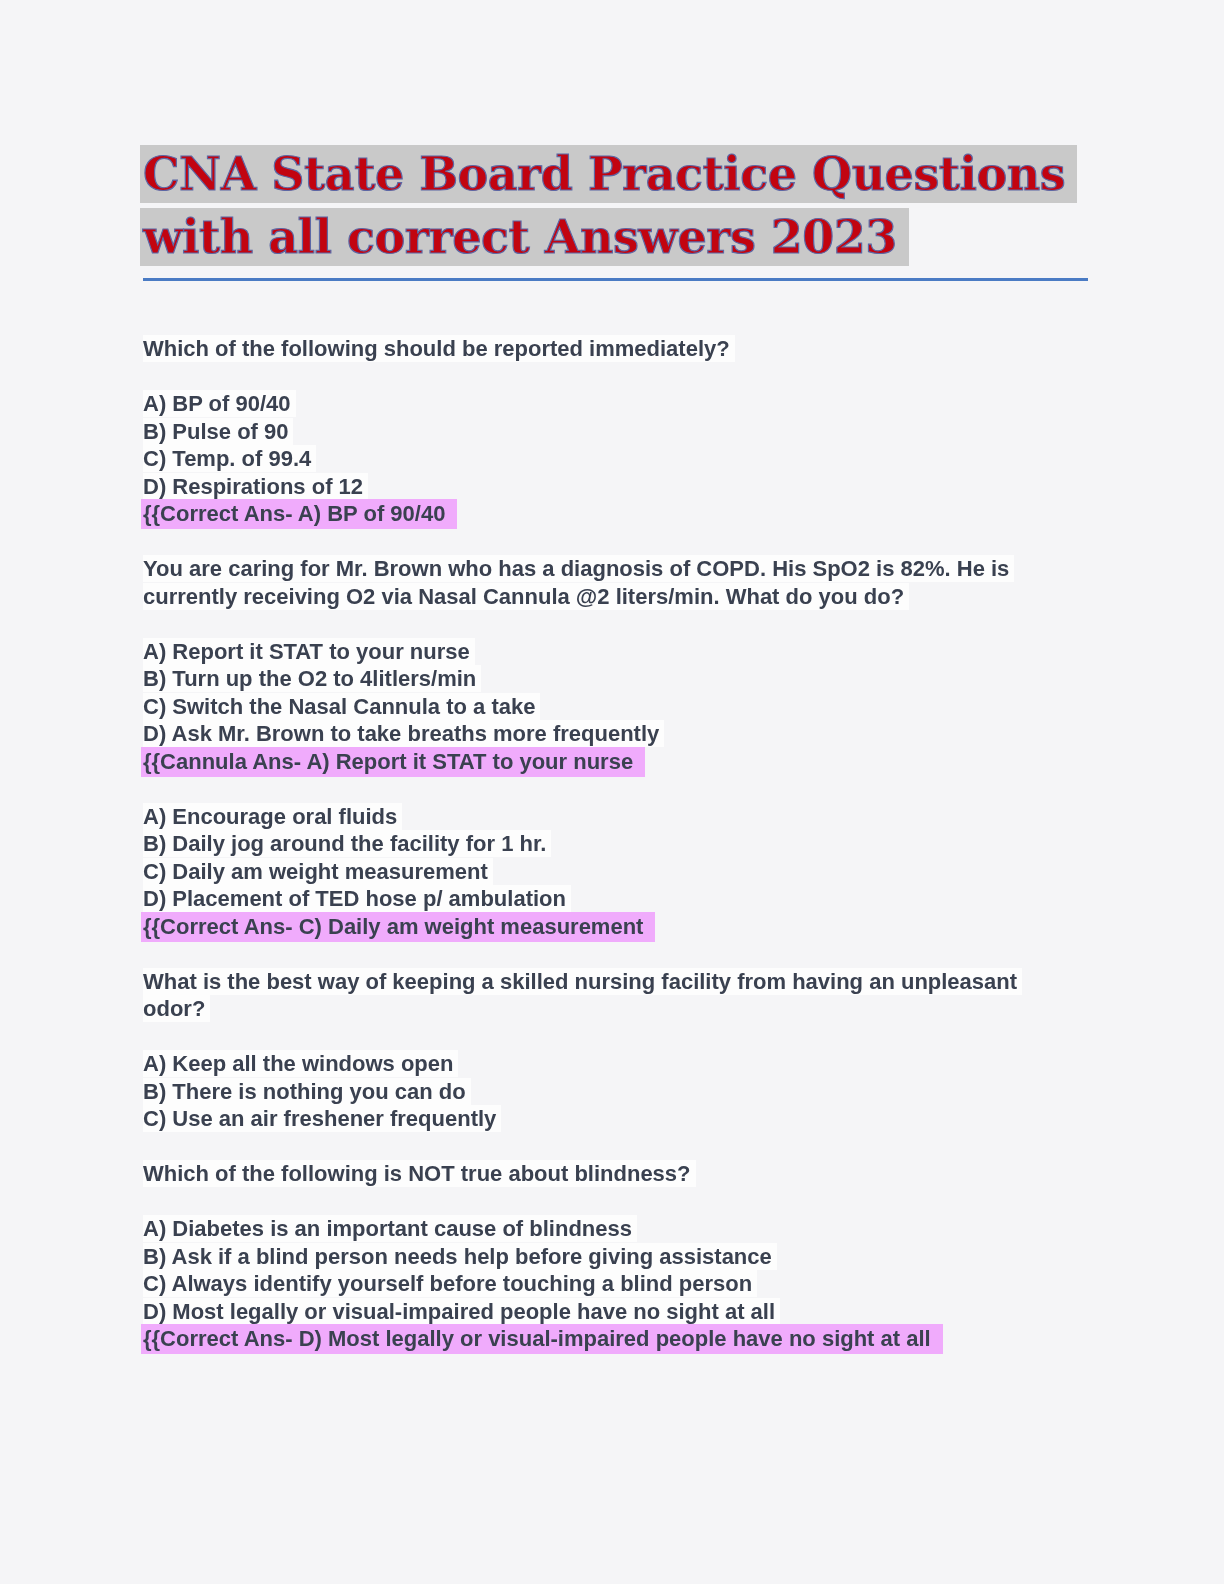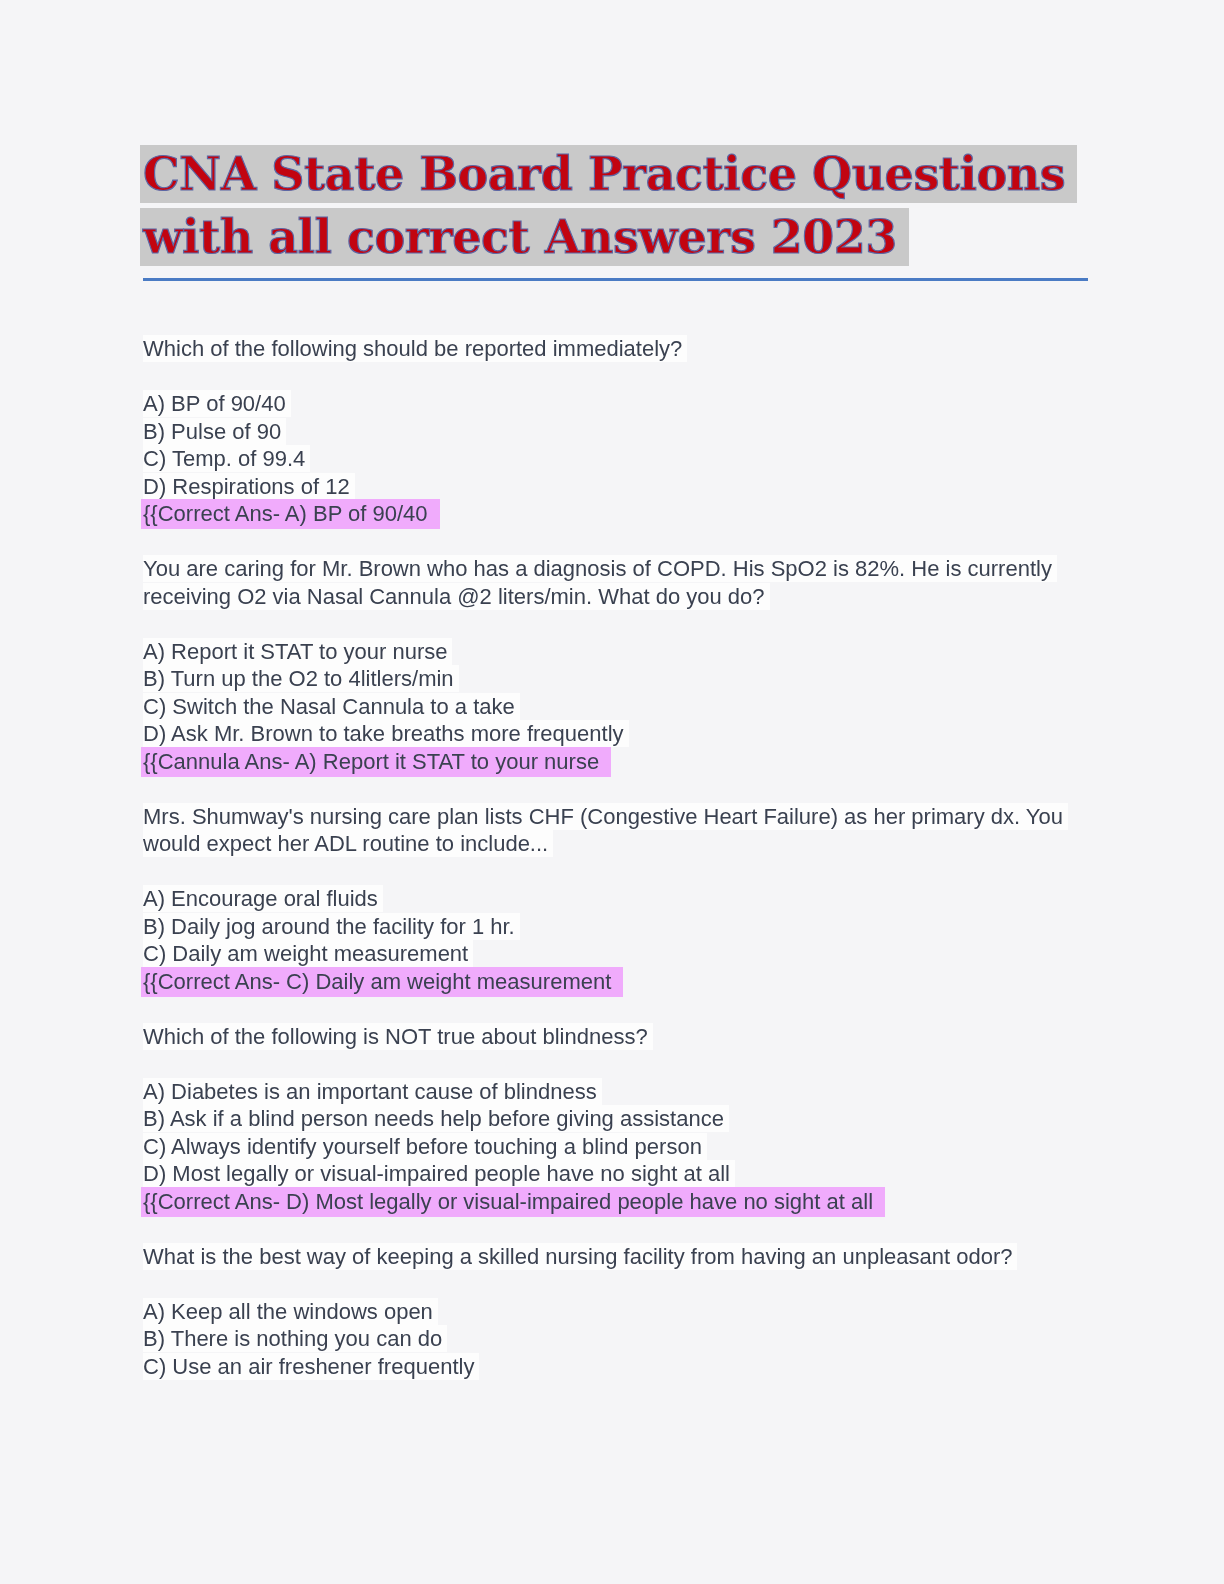--- a/index.html
+++ b/index.html
@@ -52,21 +52,21 @@
     width: 945px;
     font-size: 22px;
     line-height: 27.5px;
     color: #3a4150;
   }
 
   .qa-block { margin-bottom: 27.5px; }
 
   .q-text { margin: 0 0 27.5px 0; }
 
-  .option-line, .q-text, .answer-line { min-height: 27.5px; }
+  .option-line, .q-text, .answer-line { min-height: 27.5px; font-weight: bold; }
 
   .strip {
     background: rgba(255, 255, 255, 0.78);
     padding: 1px 5px 1px 0;
     box-decoration-break: clone;
     -webkit-box-decoration-break: clone;
   }
 
   .hl {
     background: #f0abfc;
@@ -103,38 +103,38 @@
       <section class="qa-block">
         <p class="q-text"><span class="strip">You are caring for Mr. Brown who has a diagnosis of COPD. His SpO2 is 82%. He is currently receiving O2 via Nasal Cannula @2 liters/min. What do you do?</span></p>
         <div class="option-line"><span class="strip">A) Report it STAT to your nurse</span></div>
         <div class="option-line"><span class="strip">B) Turn up the O2 to 4litlers/min</span></div>
         <div class="option-line"><span class="strip">C) Switch the Nasal Cannula to a take</span></div>
         <div class="option-line"><span class="strip">D) Ask Mr. Brown to take breaths more frequently</span></div>
         <div class="answer-line"><span class="hl">{{Cannula Ans- A) Report it STAT to your nurse</span></div>
       </section>
 
       <section class="qa-block">
-        <p class="q-text"><span class="strip">Mrs. Shumway's nursing care plan lists CHF (Congestive Heart Failure) as her primary dx. You would expect her ADL routine to include...</span></p>
         <div class="option-line"><span class="strip">A) Encourage oral fluids</span></div>
         <div class="option-line"><span class="strip">B) Daily jog around the facility for 1 hr.</span></div>
         <div class="option-line"><span class="strip">C) Daily am weight measurement</span></div>
+        <div class="option-line"><span class="strip">D) Placement of TED hose p/ ambulation</span></div>
         <div class="answer-line"><span class="hl">{{Correct Ans- C) Daily am weight measurement</span></div>
+      </section>
+
+      <section class="qa-block">
+        <p class="q-text"><span class="strip">What is the best way of keeping a skilled nursing facility from having an unpleasant odor?</span></p>
+        <div class="option-line"><span class="strip">A) Keep all the windows open</span></div>
+        <div class="option-line"><span class="strip">B) There is nothing you can do</span></div>
+        <div class="option-line"><span class="strip">C) Use an air freshener frequently</span></div>
       </section>
 
       <section class="qa-block">
         <p class="q-text"><span class="strip">Which of the following is NOT true about blindness?</span></p>
         <div class="option-line"><span class="strip">A) Diabetes is an important cause of blindness</span></div>
         <div class="option-line"><span class="strip">B) Ask if a blind person needs help before giving assistance</span></div>
         <div class="option-line"><span class="strip">C) Always identify yourself before touching a blind person</span></div>
         <div class="option-line"><span class="strip">D) Most legally or visual-impaired people have no sight at all</span></div>
         <div class="answer-line"><span class="hl">{{Correct Ans- D) Most legally or visual-impaired people have no sight at all</span></div>
       </section>
 
-      <section class="qa-block">
-        <p class="q-text"><span class="strip">What is the best way of keeping a skilled nursing facility from having an unpleasant odor?</span></p>
-        <div class="option-line"><span class="strip">A) Keep all the windows open</span></div>
-        <div class="option-line"><span class="strip">B) There is nothing you can do</span></div>
-        <div class="option-line"><span class="strip">C) Use an air freshener frequently</span></div>
-      </section>
-
     </div>
   </div>
 </div>
 
 </body></html>

